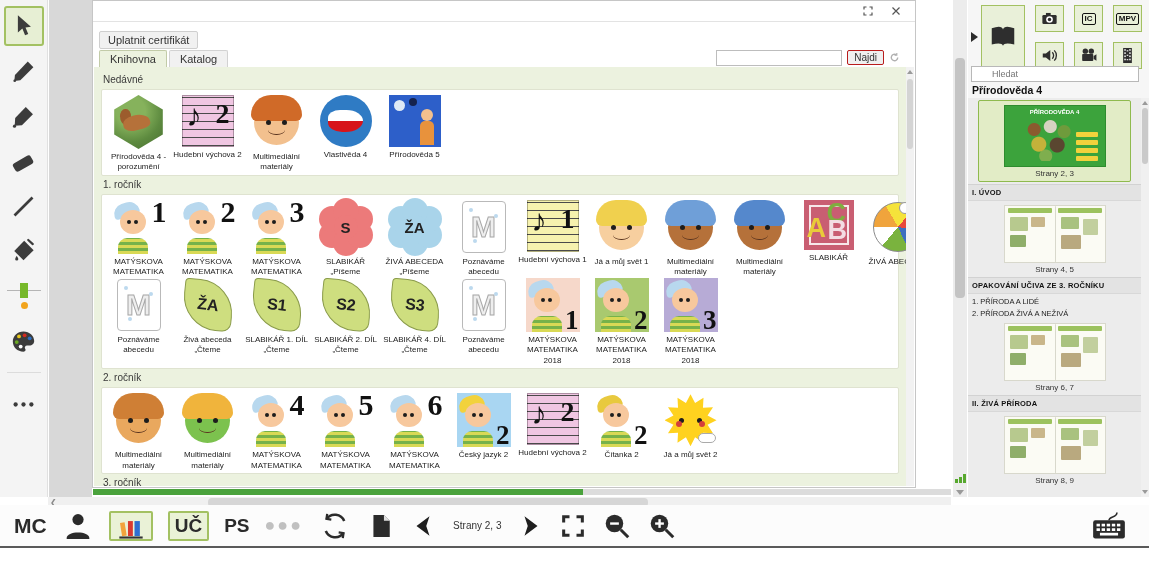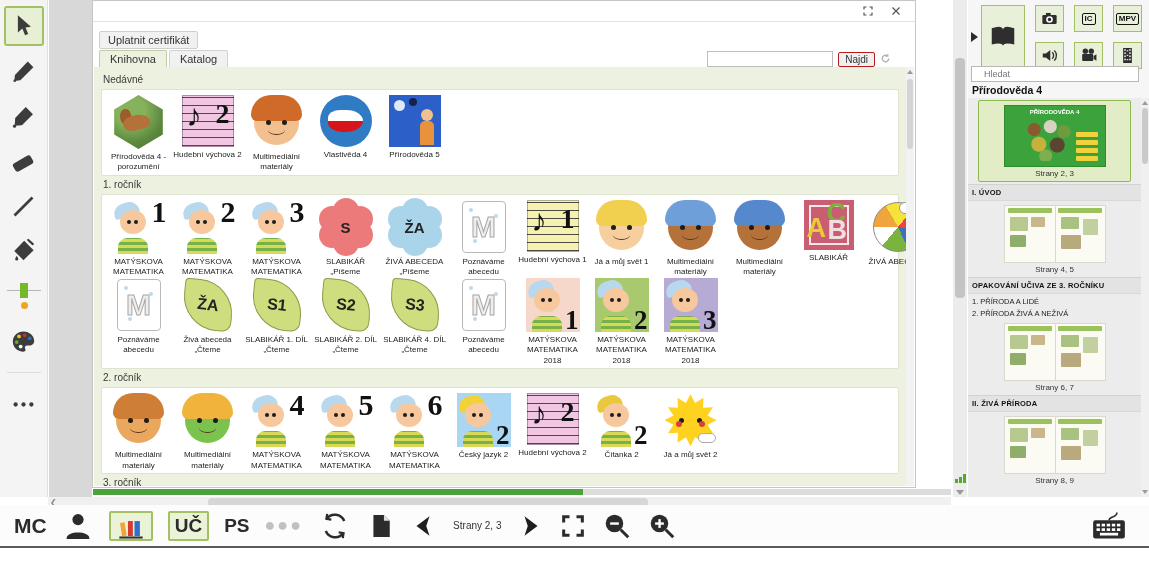--- a/index.html
+++ b/index.html
@@ -22,21 +22,21 @@
   #grey-strip{position:absolute;left:49px;top:0;width:43px;height:497px;background:#d8d8d8;}
   
   #library{position:absolute;left:92px;top:0;width:824px;height:488px;background:#fff;
       border:1px solid #c6c6c6;box-sizing:border-box;}
   .lib-titlebar{position:absolute;left:0;right:0;top:0;height:20px;border-bottom:1px solid #e3e3e3;
       display:flex;justify-content:flex-end;align-items:center;gap:6px;padding-right:8px;}
   .tb-ic{width:22px;height:16px;display:flex;align-items:center;justify-content:center;color:#555;}
   .tb-ic svg{width:12px;height:12px;}
   .cert-btn{position:absolute;left:6px;top:30px;font-size:11px;background:#f1f1f1;border:1px solid #cfcfcf;
       padding:2px 8px;border-radius:2px;color:#333;}
-  .lib-tabs{position:absolute;left:6px;top:49px;right:24px;height:17px;display:flex;align-items:flex-start;}
+  .lib-tabs{position:absolute;left:6px;top:49px;right:15px;height:17px;display:flex;align-items:center;}
   .tab{font-size:11px;padding:2px 10px 3px;border:1px solid #d2d2d2;border-bottom:none;background:#f1f1f1;
       margin-right:2px;border-radius:2px 2px 0 0;color:#333;}
   .tab.active{background:#ecf2df;border-color:#c2cba8;}
   .lib-search{margin-left:auto;display:flex;align-items:center;gap:5px;margin-bottom:2px;}
   .lib-search input{width:118px;height:14px;border:1px solid #bdbdbd;font-size:10px;padding:0 3px;}
   .find-btn{font-size:10px;background:#f0f0f0;border:1px solid #b91c1c;padding:1px 6px;border-radius:2px;color:#333;}
   .refresh-sm svg{width:11px;height:11px;}
   #lib-content{position:absolute;left:1px;top:66px;right:9px;bottom:1px;background:#ecf2df;
       overflow:hidden;padding:4px 7px;box-sizing:border-box;}
   .section-label{font-size:10px;color:#3a3a3a;margin:3px 0 4px 2px;}
@@ -135,21 +135,21 @@
   .tb-expander{width:0;height:0;border-top:5px solid transparent;border-bottom:5px solid transparent;
       border-left:7px solid #2b2b2b;margin:0 3px 0 1px;flex:none;}
   .tb-grid{display:grid;grid-template-columns:44px repeat(4,29px);grid-auto-rows:27px;gap:10px;flex:none;text-align:right;}
   .tb-cell{background:#e9f0d9;border:1.5px solid #a3c162;box-sizing:border-box;display:flex;
       align-items:center;justify-content:center;}
   .tb-cell.wide{grid-row:1/3;}
   .tb-cell svg{width:19px;height:19px;}
   .tb-cell.wide svg{width:30px;height:30px;}
   .tb-label{font-size:8px;font-weight:bold;color:#111;border:1.5px solid #111;border-radius:2px;padding:1px 2px;line-height:1;}
   .side-search{position:absolute;left:3px;top:63px;right:10px;}
-  .side-search input{width:100%;box-sizing:border-box;height:16px;border:1px solid #b8b8b8;font-size:9px;padding:0 12px;background:#fff;}
+  .side-search input{width:100%;box-sizing:border-box;height:16px;border:1px solid #b8b8b8;font-size:9px;padding:0 20px;background:#fff;}
   .side-book-title{position:absolute;left:4px;top:84px;font-size:10.5px;font-weight:bold;color:#111;}
   #outline{position:absolute;left:0;top:98px;right:8px;bottom:0;background:#ececec;overflow:hidden;}
   .out-header{font-size:7.5px;font-weight:bold;color:#111;background:#e3e3e3;border-top:1px solid #d2d2d2;
       border-bottom:1px solid #d8d8d8;padding:3px 4px;letter-spacing:.2px;}
   .out-item{font-size:7.5px;color:#222;padding:2.5px 4px 1px;}
   .thumb-wrap{display:flex;flex-direction:column;align-items:center;padding:4px 0 3px;margin:0 14px;}
   .thumb-wrap.selected{background:#e2ecc6;border:1.5px solid #8fba4e;border-radius:2px;margin:2px 10px;}
   .thumb-caption{font-size:8px;color:#333;margin-top:2px;}
   .cvthumb{position:relative;width:102px;height:62px;background:#3ca33c;border:1px solid #2e8c2e;box-sizing:border-box;}
   .cv-title{position:absolute;left:0;right:0;top:3px;text-align:center;font-size:6px;font-weight:bold;color:#fff;}

